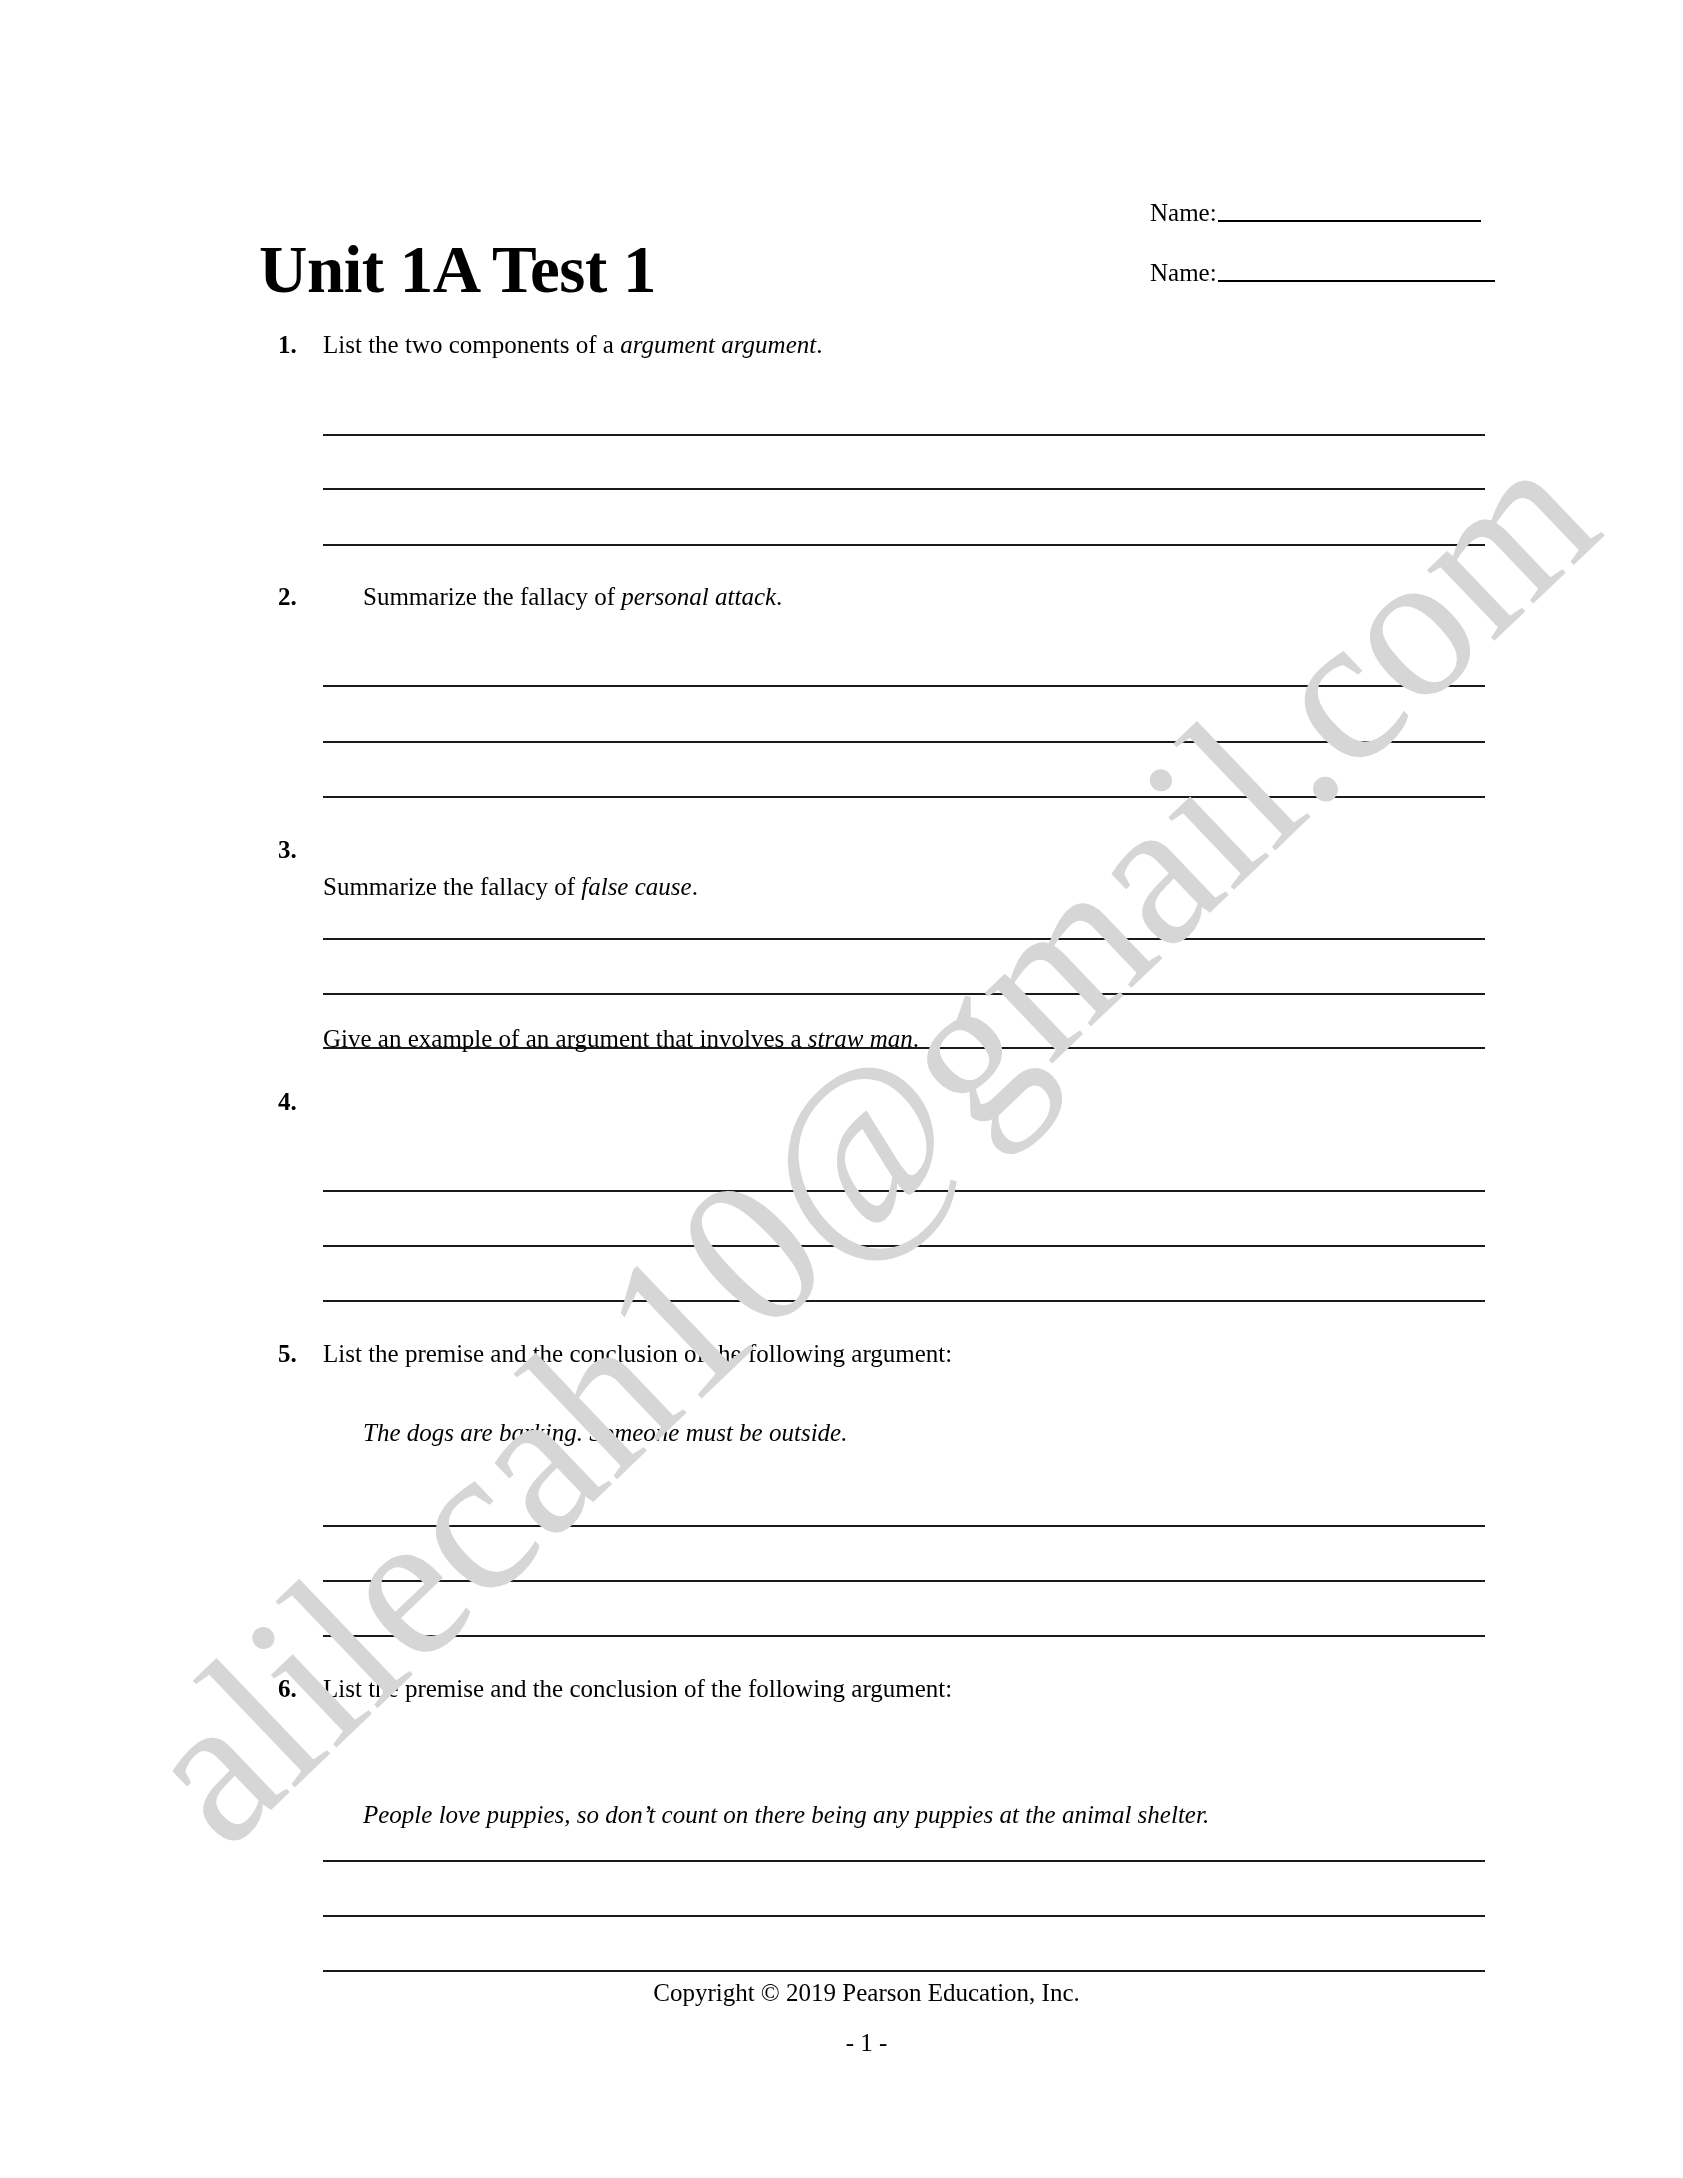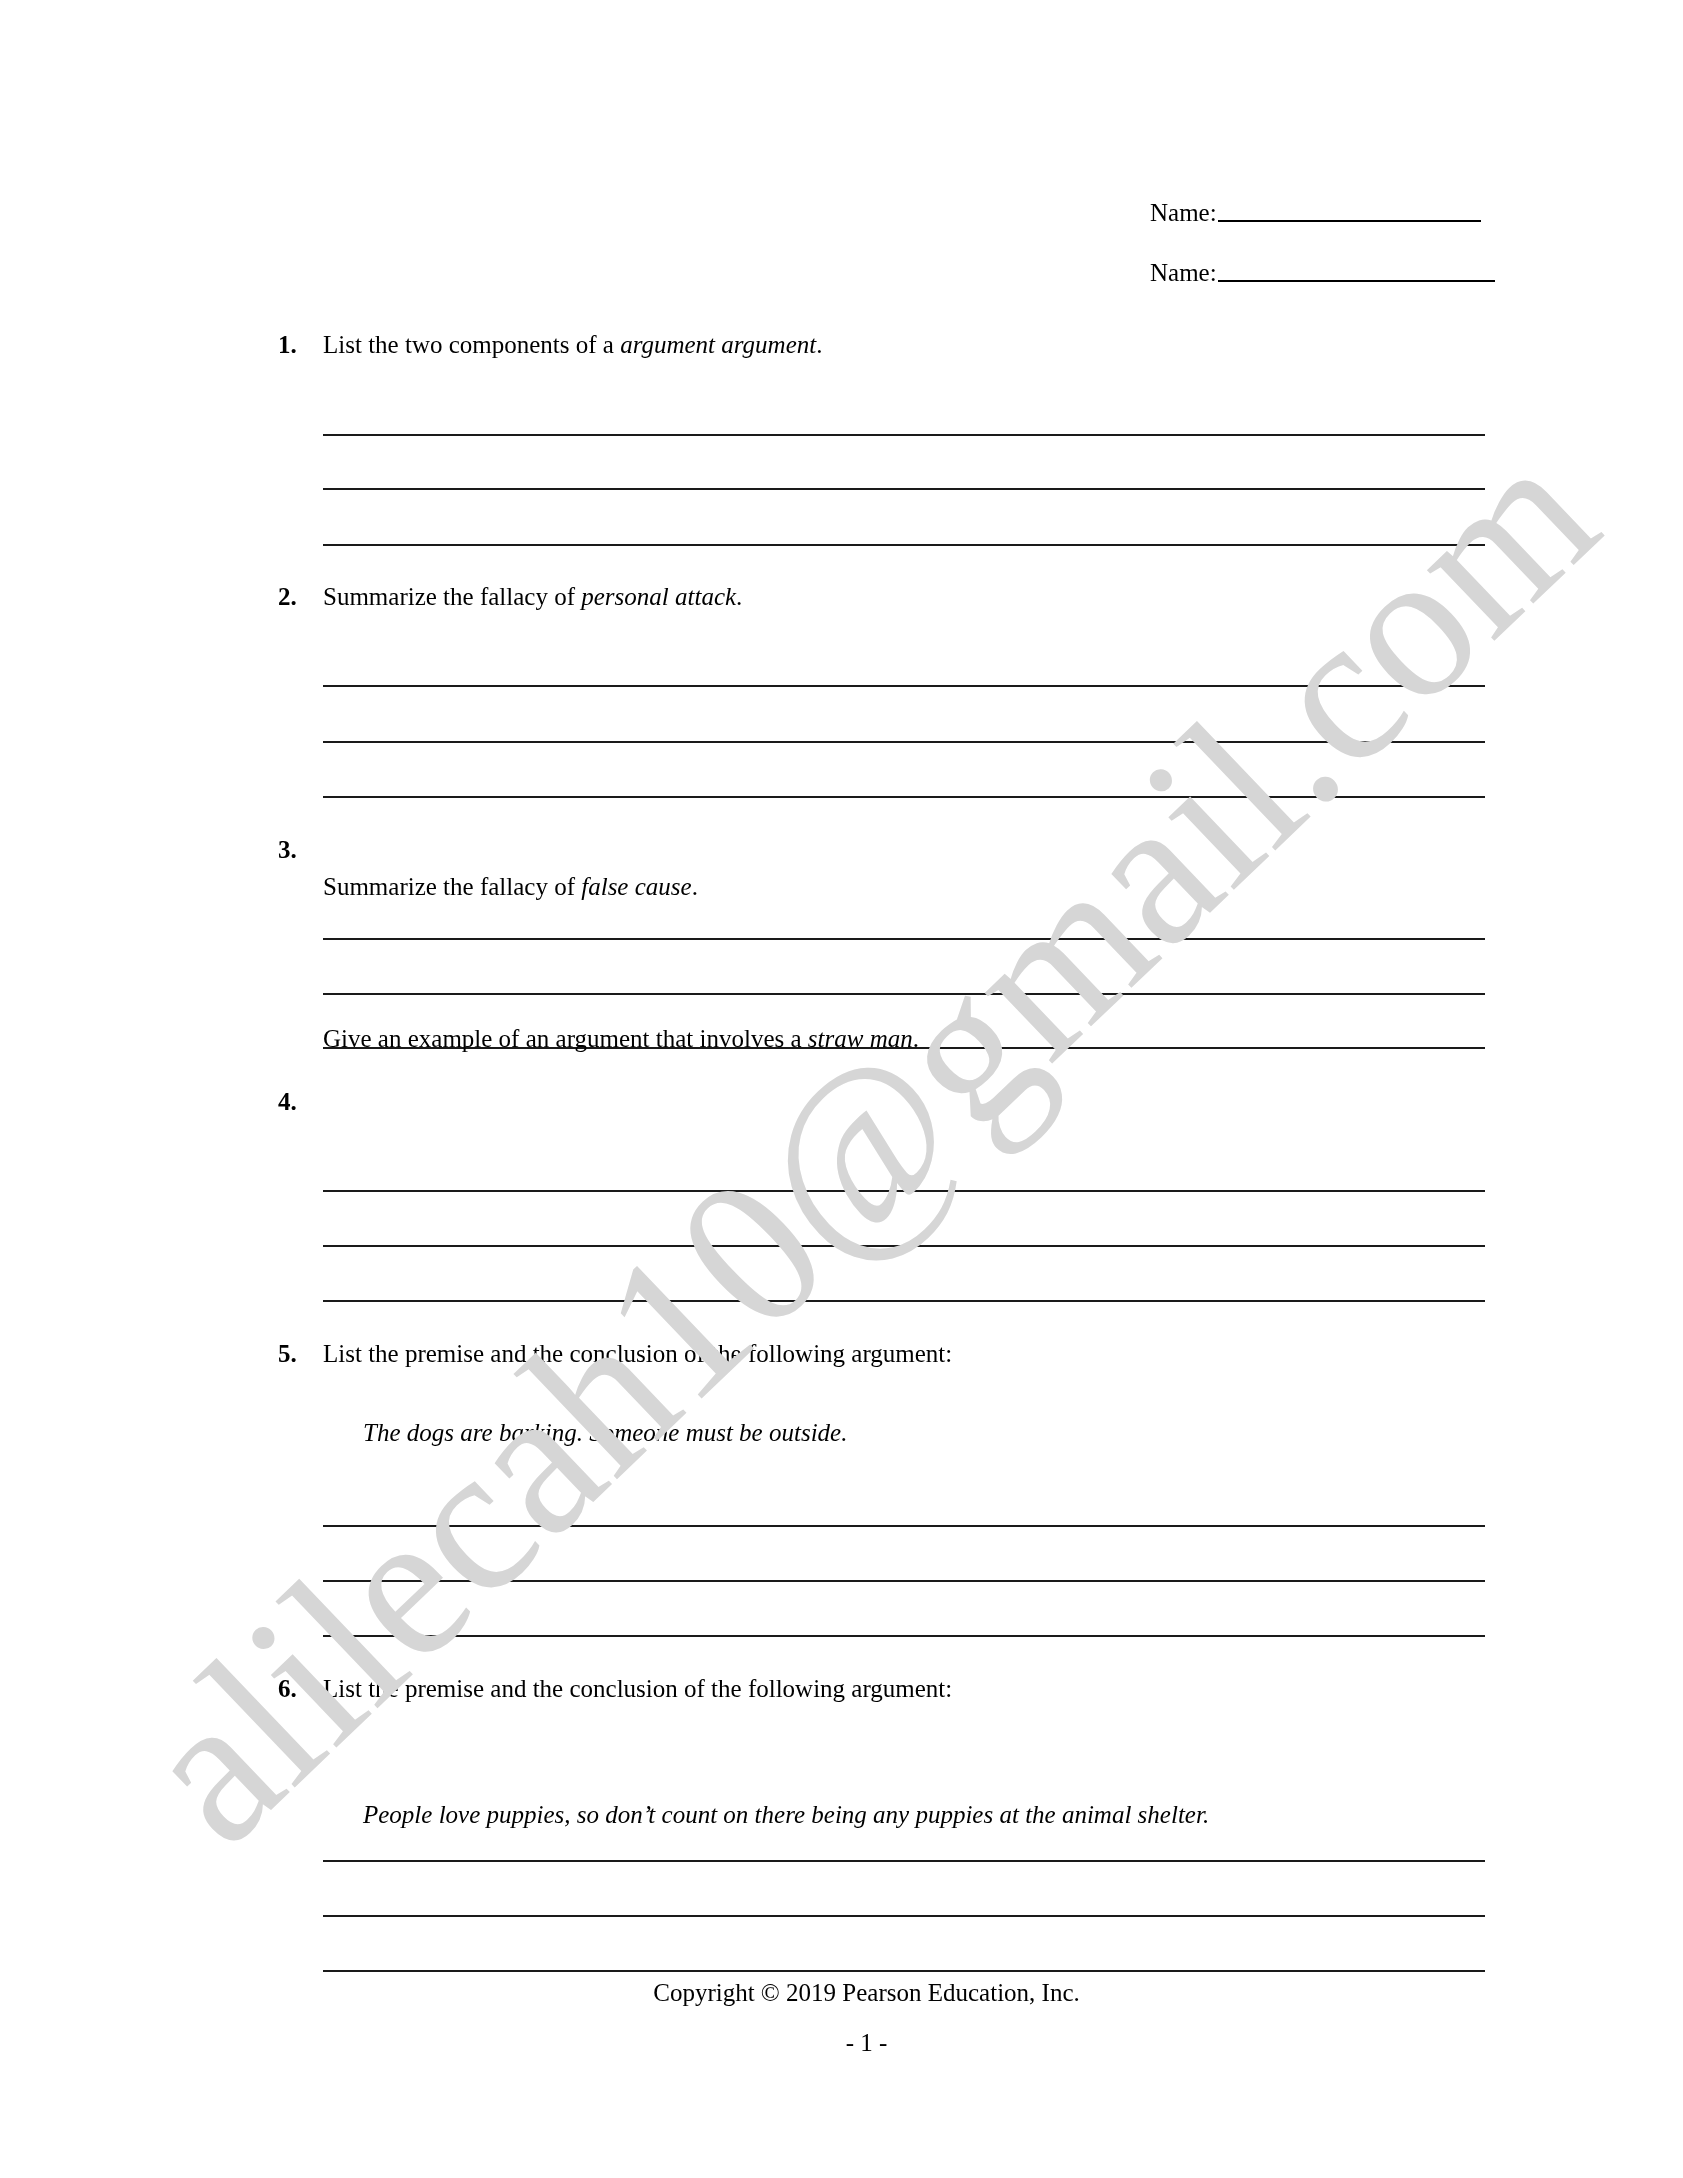--- a/index.html
+++ b/index.html
@@ -16,41 +16,42 @@
   .ans-line { position: absolute; left: 323px; width: 1162px; height: 0; border-top: 2px solid #1a1a1a; }
   .footer { position: absolute; left: 0; width: 1733px; text-align: center; font-size: 25px; line-height: 30px; }
   .watermark { position: absolute; left: 0; top: 0; width: 1683px; height: 2178px; pointer-events: none; }
   .watermark text { font-family: "Liberation Serif", "DejaVu Serif", serif; fill: #d6d6d6; }
 </style>
 </head>
 <body>
 
 <div class="page">
 
+  <div class="title">Unit 1A Test 1</div>
 
   <div class="field" style="top:198px;">
     <span>Name:</span>
     <span class="uline" style="width:263px;"></span>
   </div>
   <div class="field" style="top:258px;">
     <span>Name:</span>
     <span class="uline" style="width:277px;"></span>
   </div>
 
   <div class="q">
     <span class="num" style="top:330px;">1.</span>
     <span class="text" style="top:330px;"><span>List the two components of a </span><i>argument argument</i><span>.</span></span>
     <div class="ans-line" style="top:434px;"></div>
     <div class="ans-line" style="top:488px;"></div>
     <div class="ans-line" style="top:544px;"></div>
   </div>
 
   <div class="q">
     <span class="num" style="top:582px;">2.</span>
-    <span class="text" style="top:582px;"><span>Summarize the fallacy of </span><i>personal attack</i><span>.</span></span>
+    <span class="text" style="top:582px;margin-left:40px;"><span>Summarize the fallacy of </span><i>personal attack</i><span>.</span></span>
     <div class="ans-line" style="top:685px;"></div>
     <div class="ans-line" style="top:741px;"></div>
     <div class="ans-line" style="top:796px;"></div>
   </div>
 
   <div class="q">
     <span class="num" style="top:835px;">3.</span>
     <span class="text" style="top:835px;margin-top:37px;"><span>Summarize the fallacy of </span><i>false cause</i><span>.</span></span>
     <div class="ans-line" style="top:938px;"></div>
     <div class="ans-line" style="top:993px;"></div>

